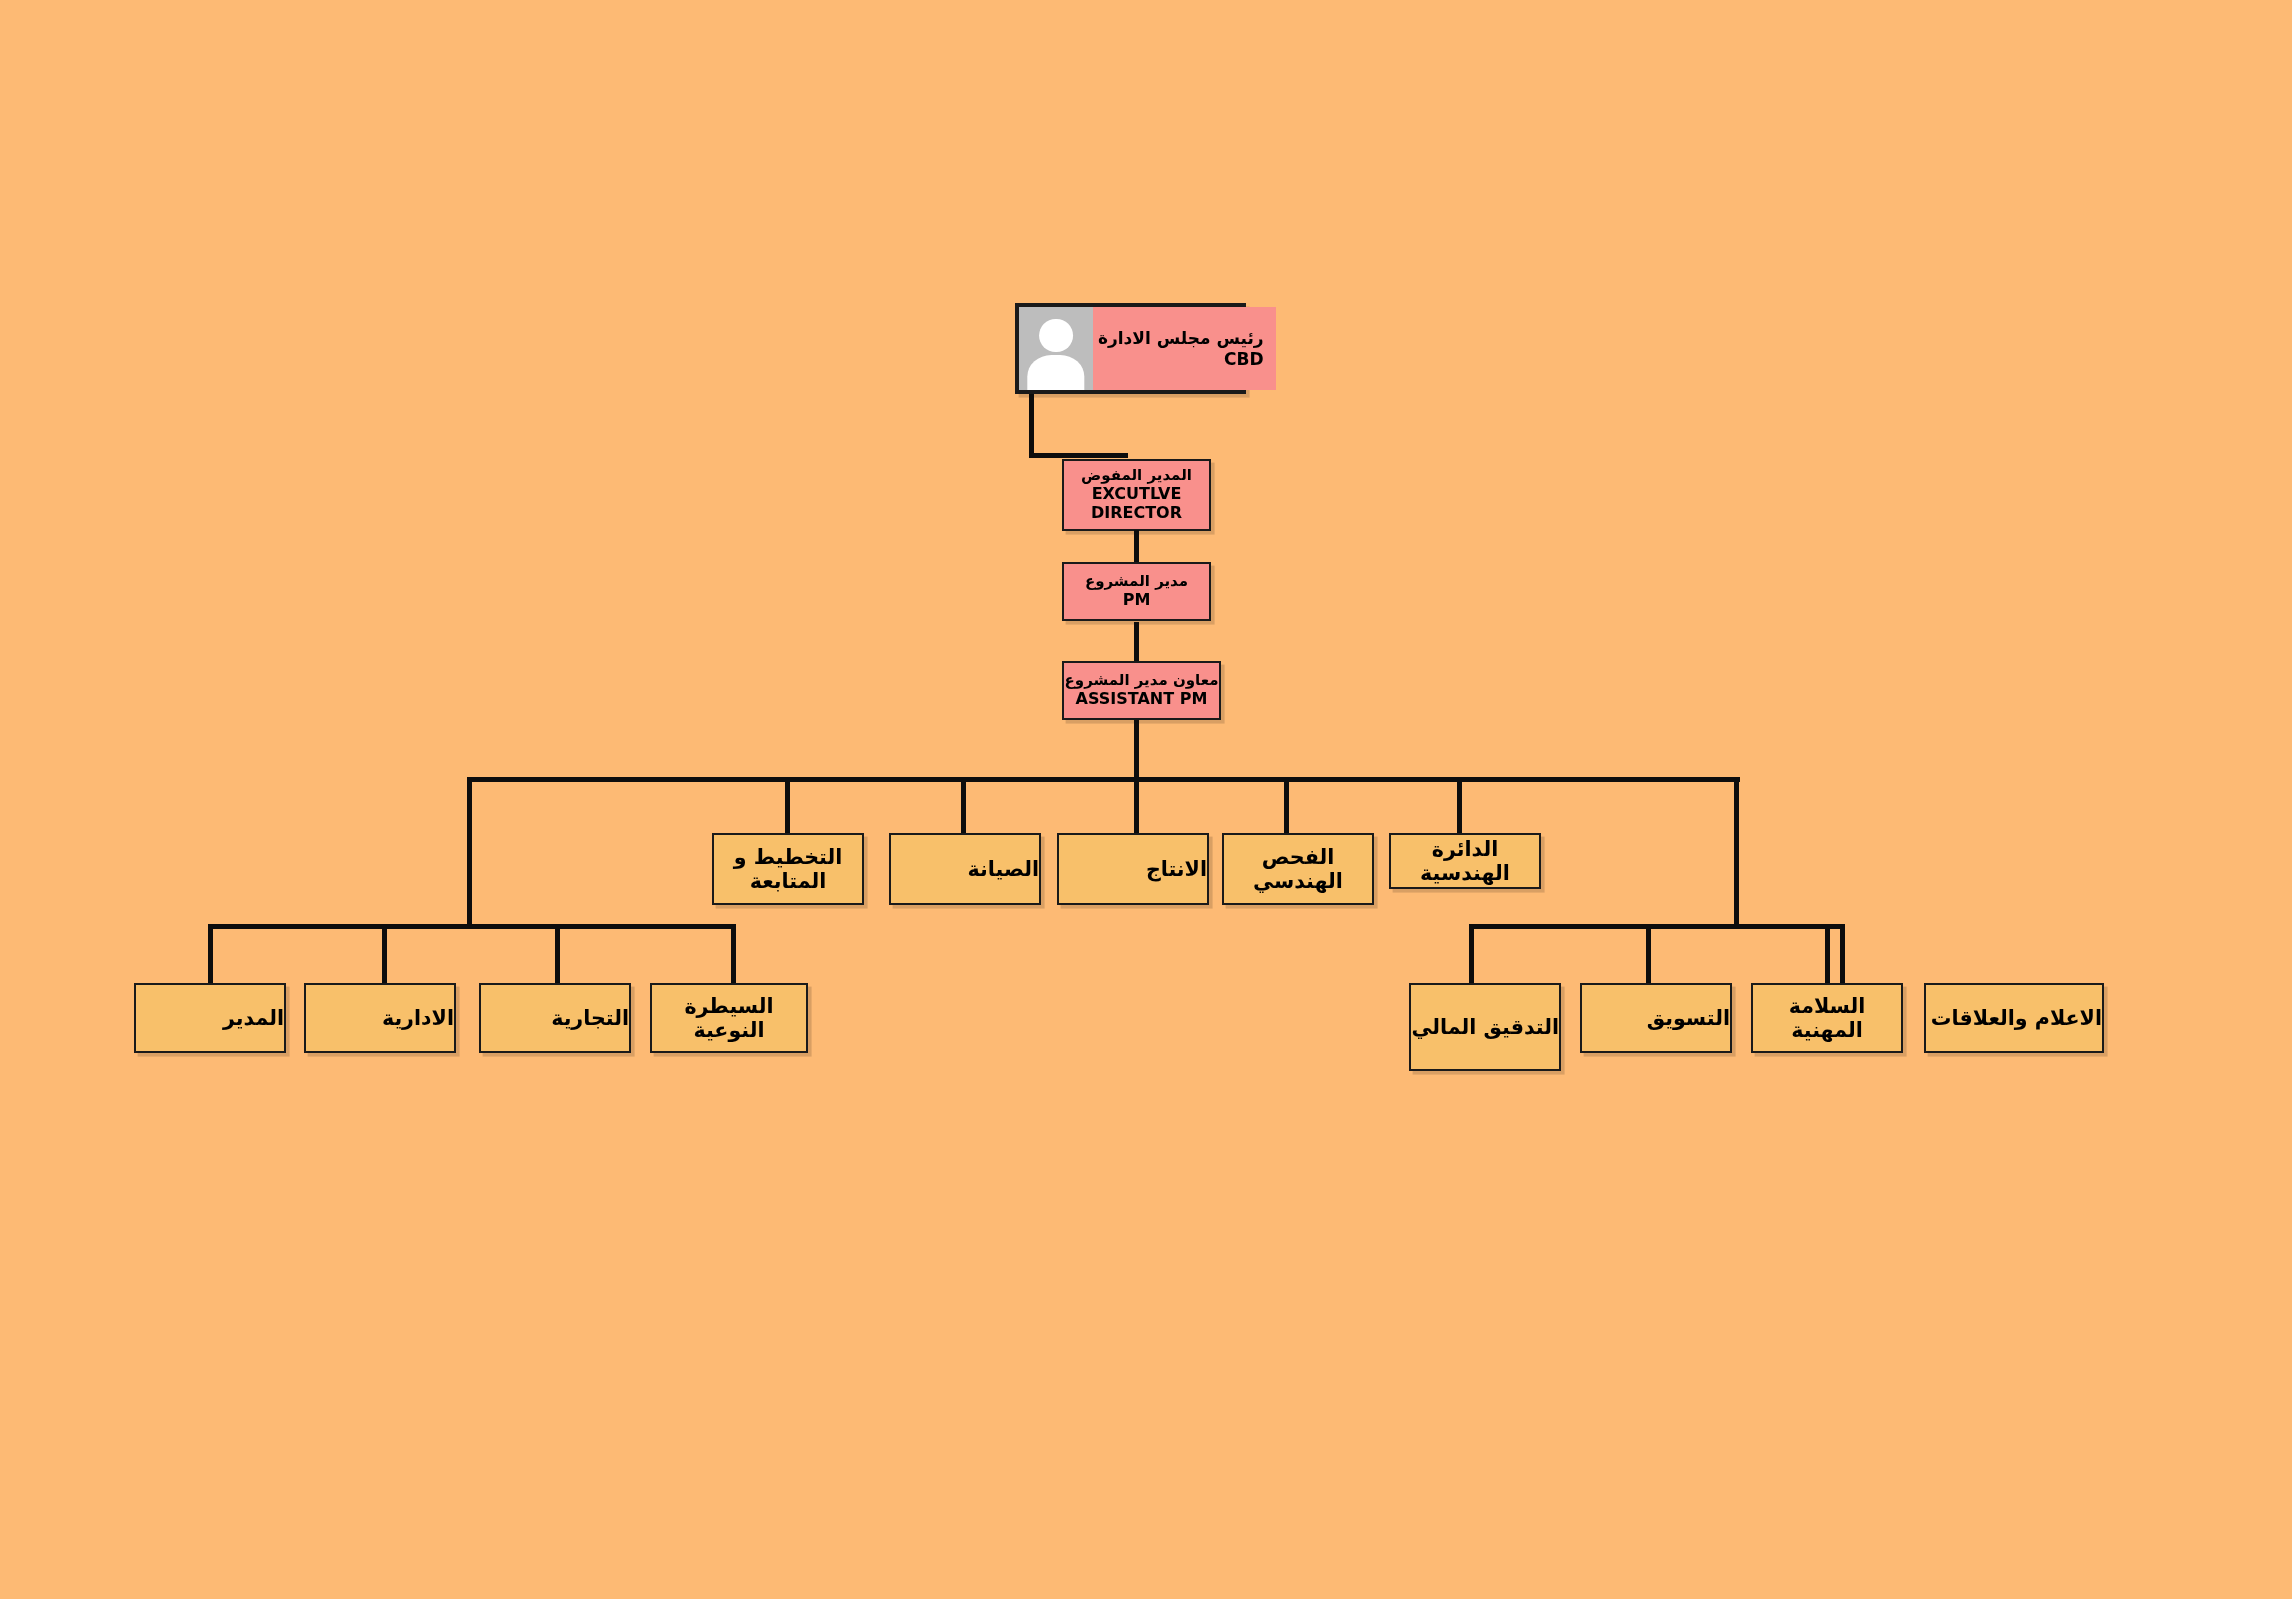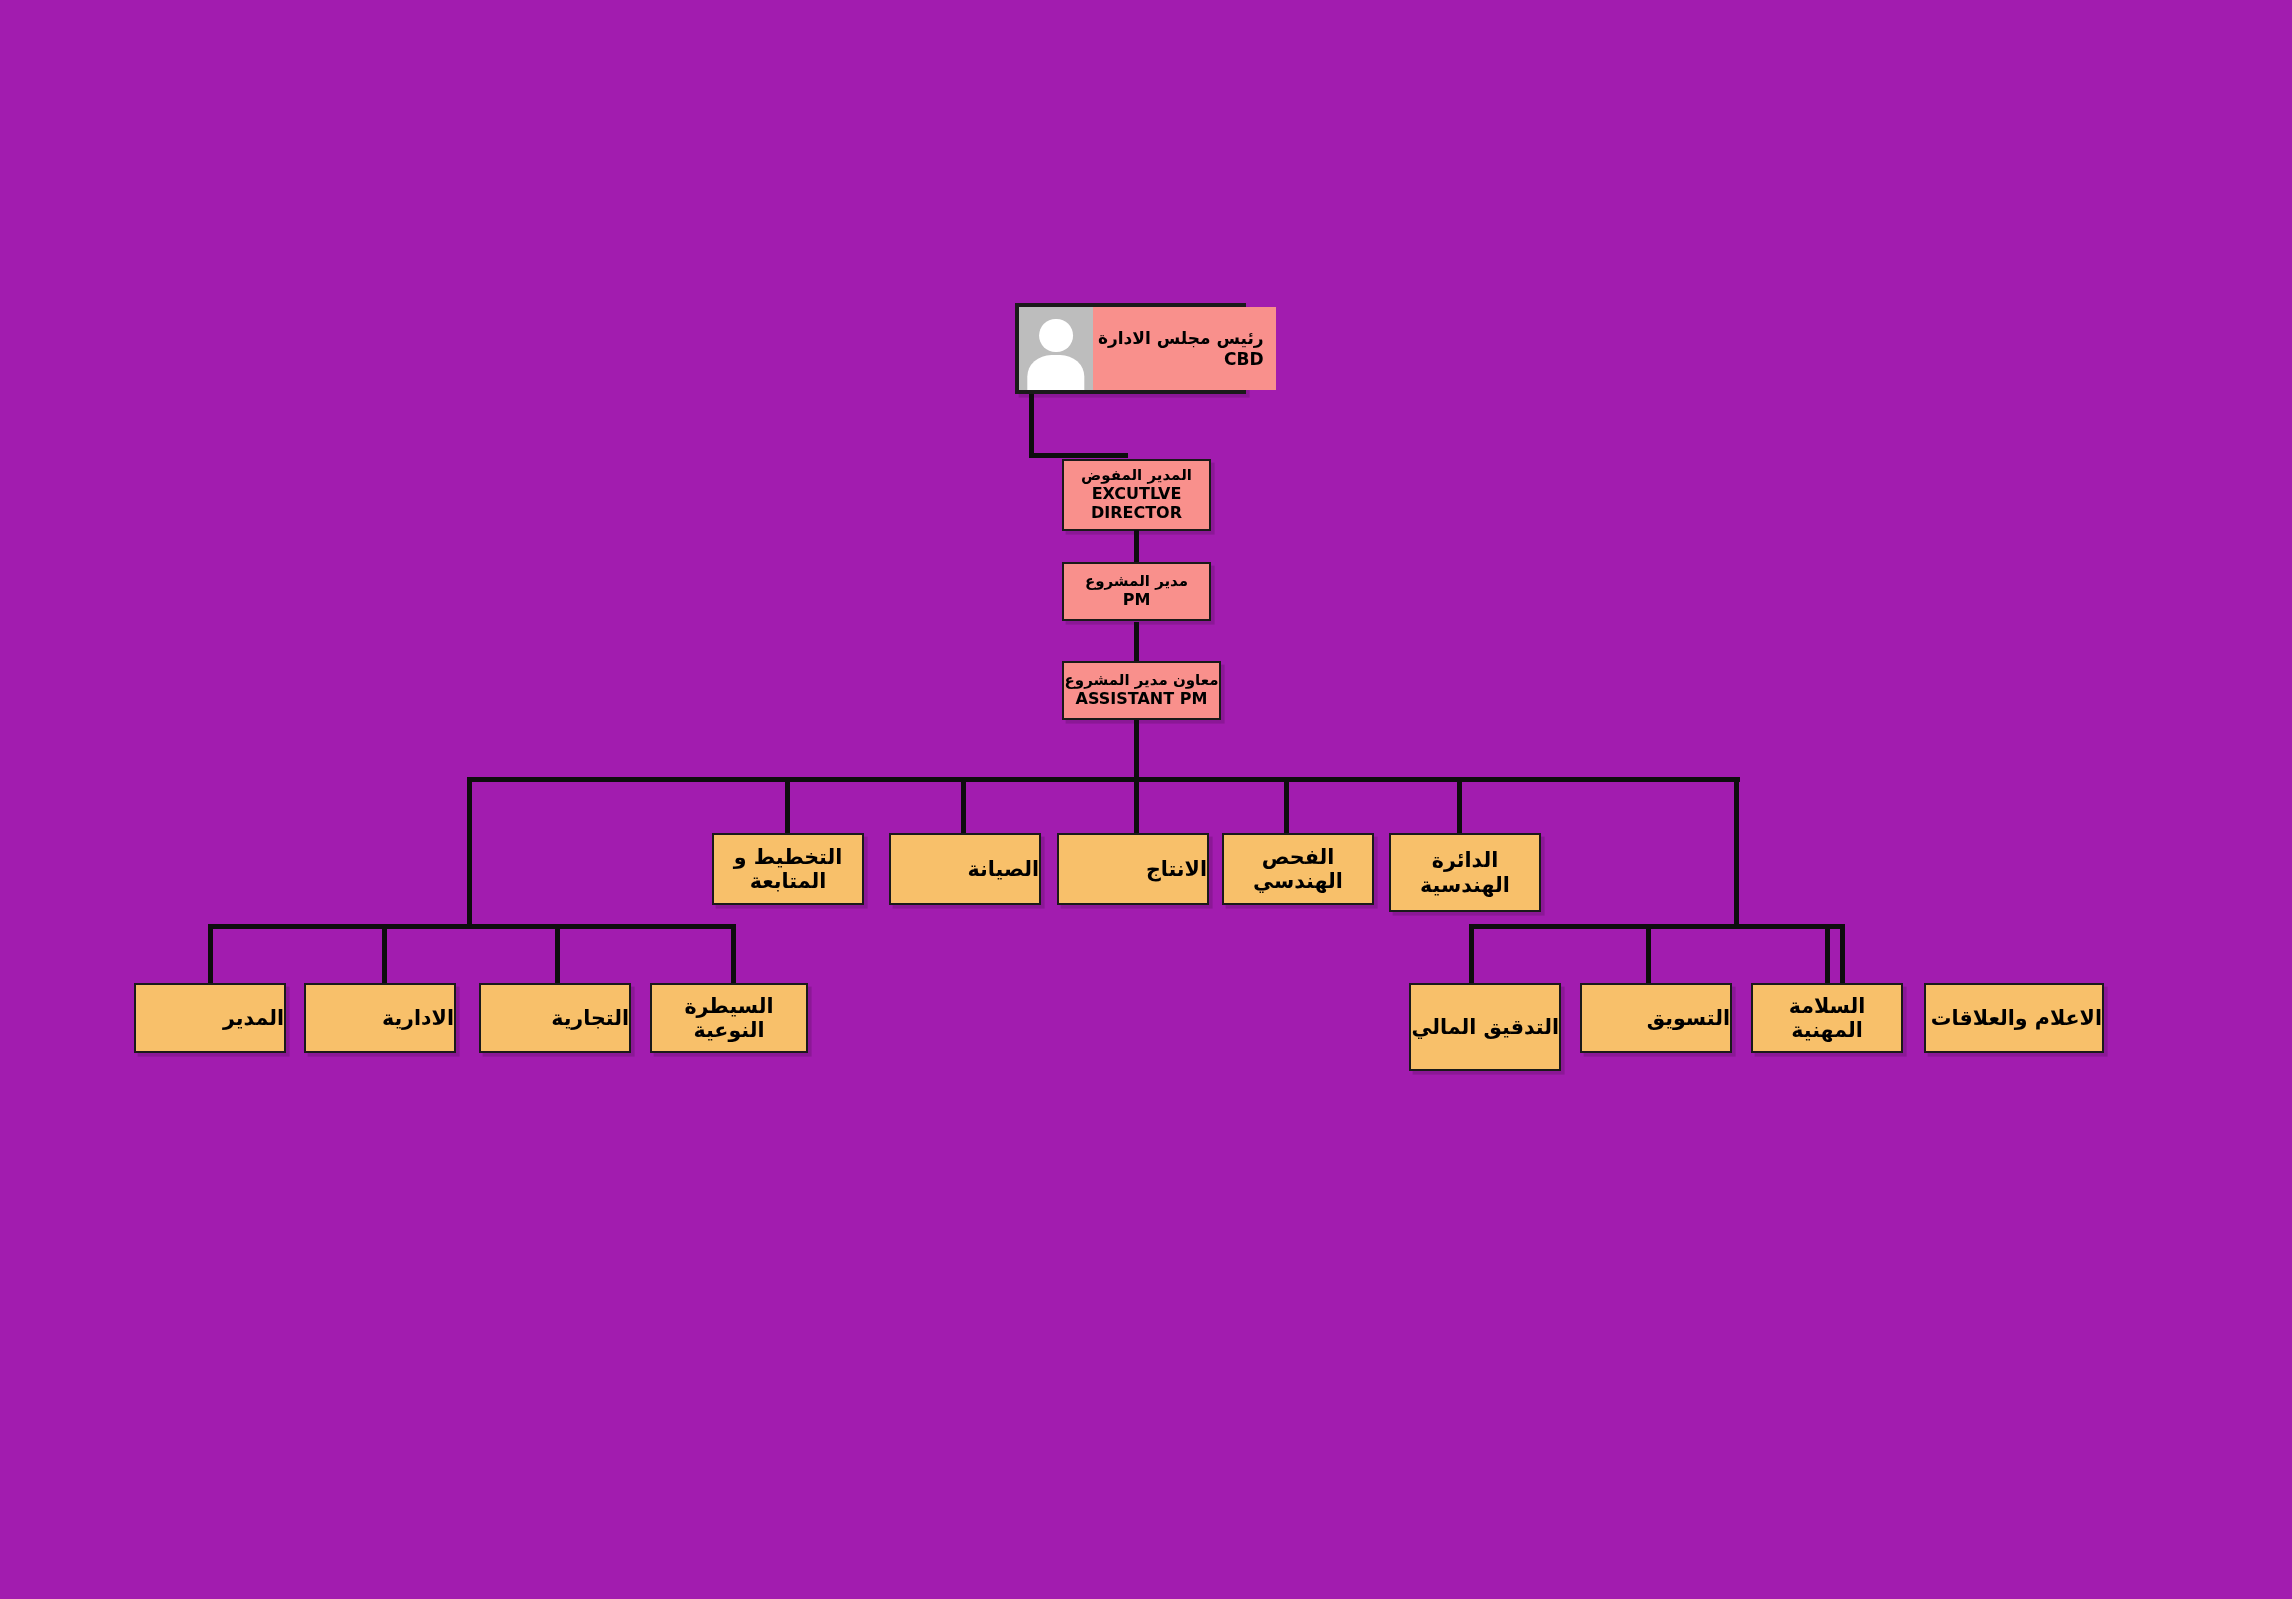--- a/index.html
+++ b/index.html
@@ -8,21 +8,21 @@
     padding: 0;
     background: #ffffff;
   }
   body {
     font-family: "DejaVu Sans", "Liberation Sans", sans-serif;
   }
   #canvas {
     position: relative;
     width: 2293px;
     height: 1600px;
-    background: #a21caf;
+    background: #fdba74;
     overflow: hidden;
   }
 
   
   .line {
     position: absolute;
     background: #0d0d0d;
   }
   .line-v { width: 5.4px; }
   .line-h { height: 5.4px; }
@@ -204,21 +204,21 @@
   </div>
 
   <div class="node dept" style="left:1057px; top:833px; width:152px; height:72px;">
     <span class="txt txt-ar">الانتاج</span>
   </div>
 
   <div class="node dept" style="left:1222px; top:833px; width:152px; height:72px;">
     <span class="txt txt-ar">الفحص الهندسي</span>
   </div>
 
-  <div class="node dept" style="left:1389px; top:833px; width:152px; height:79px;">
+  <div class="node dept" style="left:1389px; top:833px; width:152px; height:56px;">
     <span class="txt txt-ar">الدائرة الهندسية</span>
   </div>
 
   <div class="line line-h" style="left:208px; top:924px; width:528px; height:5.4px;"></div>
   <div class="line line-v" style="left:208px; top:924px; width:5.4px; height:61px;"></div>
   <div class="line line-v" style="left:382px; top:924px; width:5.4px; height:61px;"></div>
   <div class="line line-v" style="left:555px; top:924px; width:5.4px; height:61px;"></div>
   <div class="line line-v" style="left:731px; top:924px; width:5.4px; height:61px;"></div>
 
   <div class="node dept" style="left:134px; top:983px; width:152px; height:70px;">

